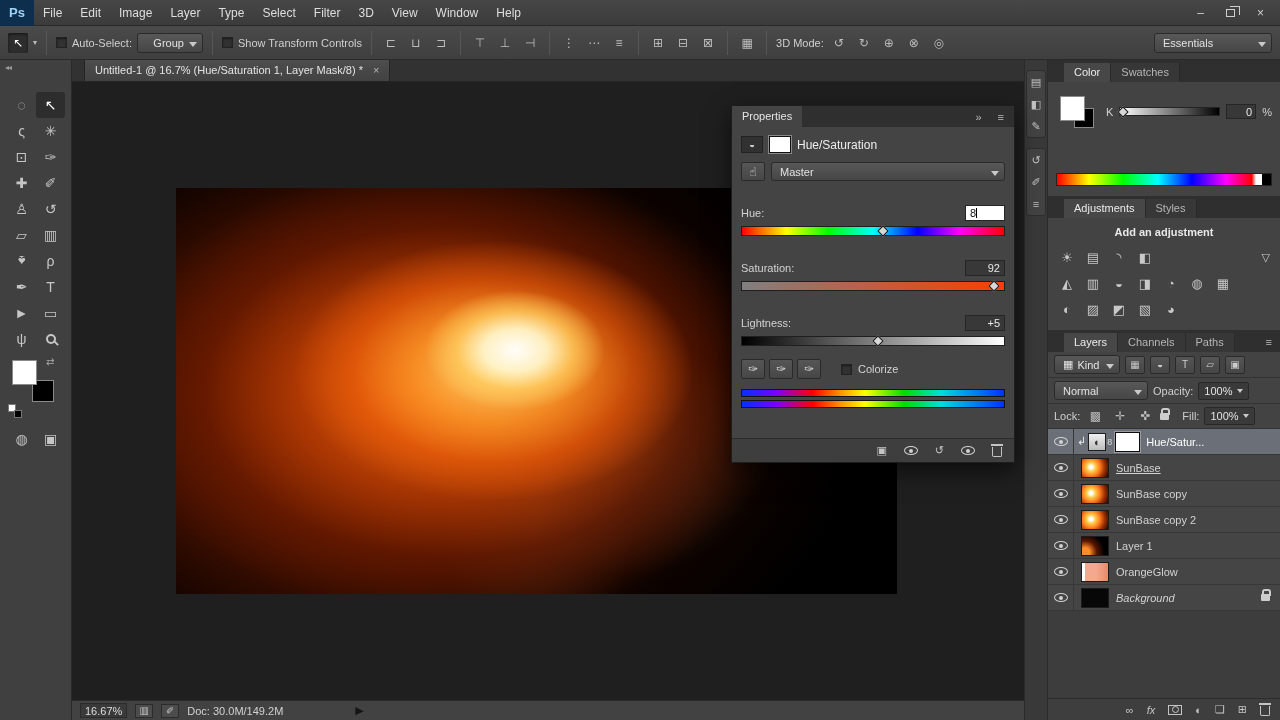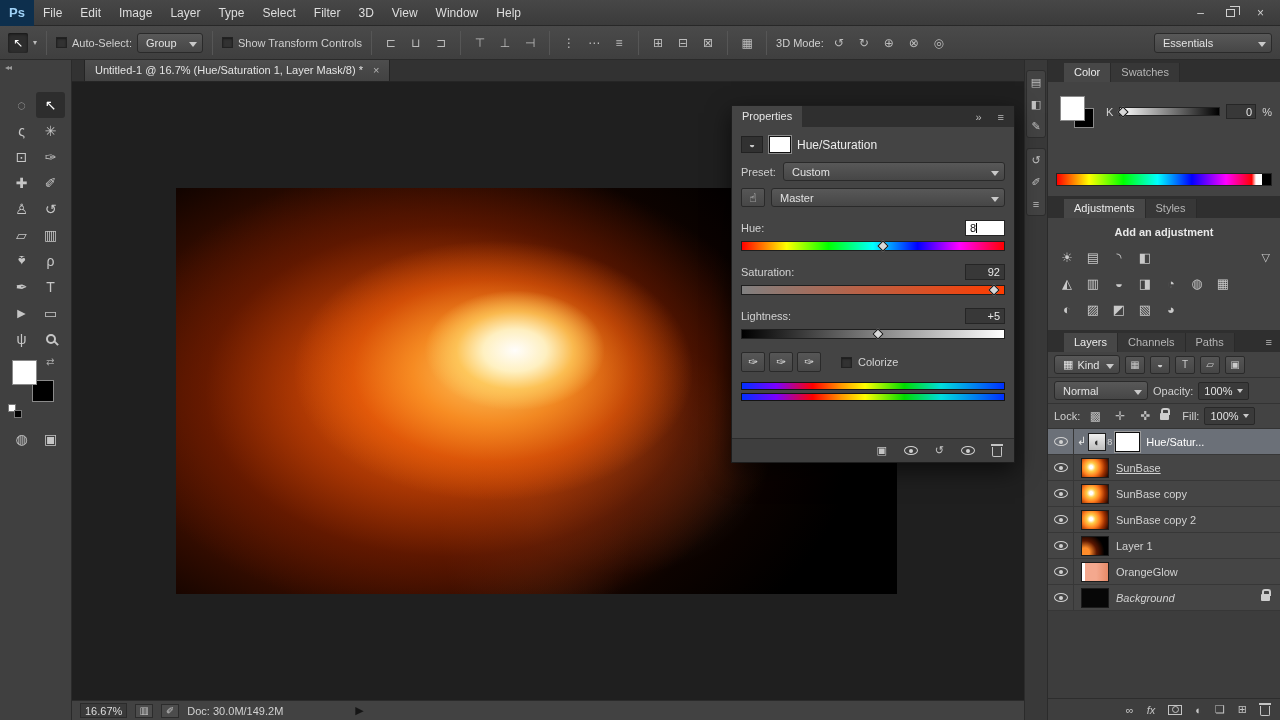--- a/index.html
+++ b/index.html
@@ -175,21 +175,21 @@
   .adjline { display:flex; align-items:center; gap:6px; margin:5px 0 9px; }
   .mini-btn { width:22px; height:17px; background:#313131; border:1px solid #222; display:flex;
               align-items:center; justify-content:center; color:#c9c9c9; font-size:10px; }
   .mini-mask { width:22px; height:17px; background:#fff; border:1px solid #111; outline:1px solid #8a8a8a; }
   .adj-title { font-size:12px; color:#ededed; }
   .field-row { display:flex; align-items:center; margin:7px 0; gap:6px; }
   .flabel { width:36px; color:#cfcfcf; }
   .field-row .dd { flex:1; height:19px; }
   .hand-btn { width:24px; height:19px; background:linear-gradient(#565656,#474747); border:1px solid #2a2a2a;
               border-radius:2px; display:flex; align-items:center; justify-content:center; font-size:12px; color:#ddd; }
-  .slider-group { margin:13px 0 2px; }
+  .slider-group { margin:24px 0 2px; }
   .sg-head { display:flex; align-items:center; justify-content:space-between; }
   .val { width:40px; height:16px; background:#383838; border:1px solid #252525; color:#e8e8e8;
          text-align:right; padding:0 4px; line-height:15px; }
   .val.editing { background:#fff; color:#111; text-align:left; }
   .caret { display:inline-block; width:1px; height:10px; background:#000; vertical-align:-1px; }
   .track { position:relative; height:10px; border:1px solid #1f1f1f; margin-top:5px; }
   .track.hue { background:linear-gradient(90deg,#f00,#ff0 17%,#0f0 33%,#0ff 50%,#00f 67%,#f0f 83%,#f00); }
   .track.sat { background:linear-gradient(90deg,#808080,#ff3c00); }
   .track.light { background:linear-gradient(90deg,#000,#fff); }
   .dropper-row { display:flex; align-items:center; gap:4px; margin:13px 0 10px; }
@@ -226,21 +226,21 @@
       <span>×</span>
     </div>
   </div>
 
   <div class="optionsbar">
     <span class="icon-btn pressed">↖</span>
     <span class="tiny-arrow">▾</span>
     <div class="sep"></div>
     <span class="checkbox"></span>
     <span class="opt-label">Auto-Select:</span>
-    <div class="dd" style="min-width:66px;">
+    <div class="dd" style="min-width:66px;justify-content:flex-end;">
       <span>Group</span>
       <span class="dd-arrow"></span>
     </div>
     <div class="sep"></div>
     <span class="checkbox"></span>
     <span class="opt-label">Show Transform Controls</span>
     <div class="sep"></div>
     <span class="icon-btn">⊏</span>
     <span class="icon-btn">⊔</span>
     <span class="icon-btn">⊐</span>
@@ -521,27 +521,20 @@
         <span>≡</span>
       </div>
     </div>
     <div class="props-body">
       <div class="adjline">
         <span class="mini-btn">◒</span>
         <span class="mini-mask"></span>
         <span class="adj-title">Hue/Saturation</span>
       </div>
       <div class="field-row">
-        <span class="flabel">Preset:</span>
-        <div class="dd">
-          <span>Custom</span>
-          <span class="dd-arrow"></span>
-        </div>
-      </div>
-      <div class="field-row">
         <span class="hand-btn">☝</span>
         <div class="dd">
           <span>Master</span>
           <span class="dd-arrow"></span>
         </div>
       </div>
 
       <div class="slider-group">
         <div class="sg-head">
           <span>Hue:</span>

